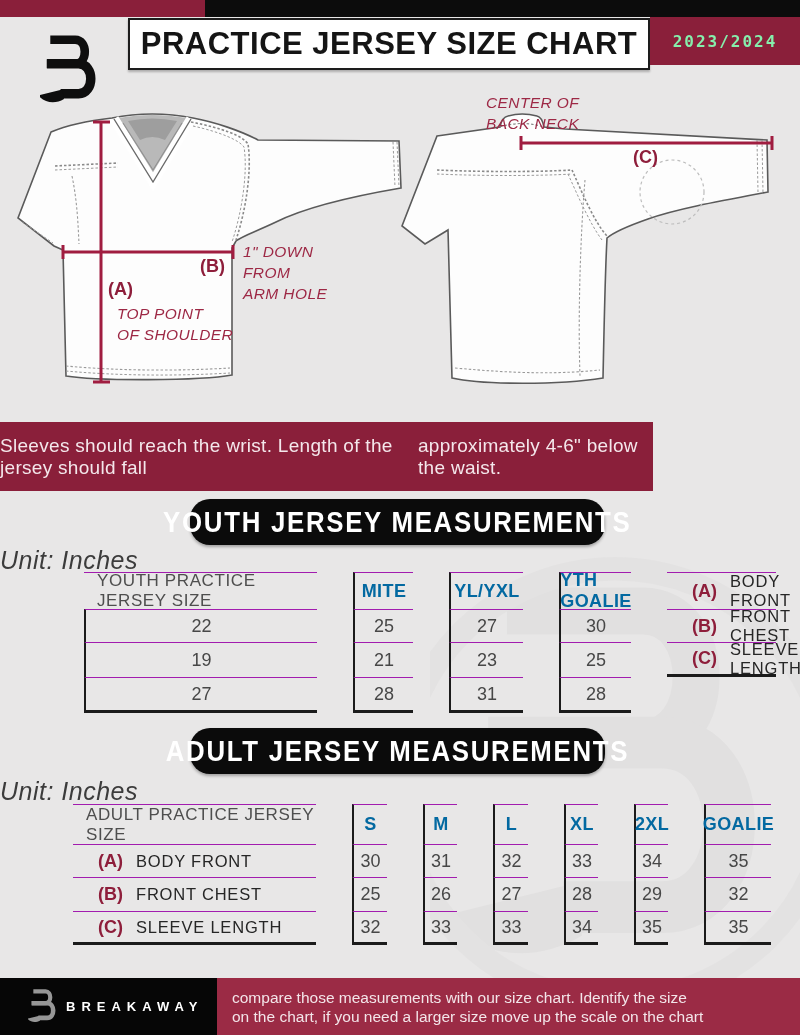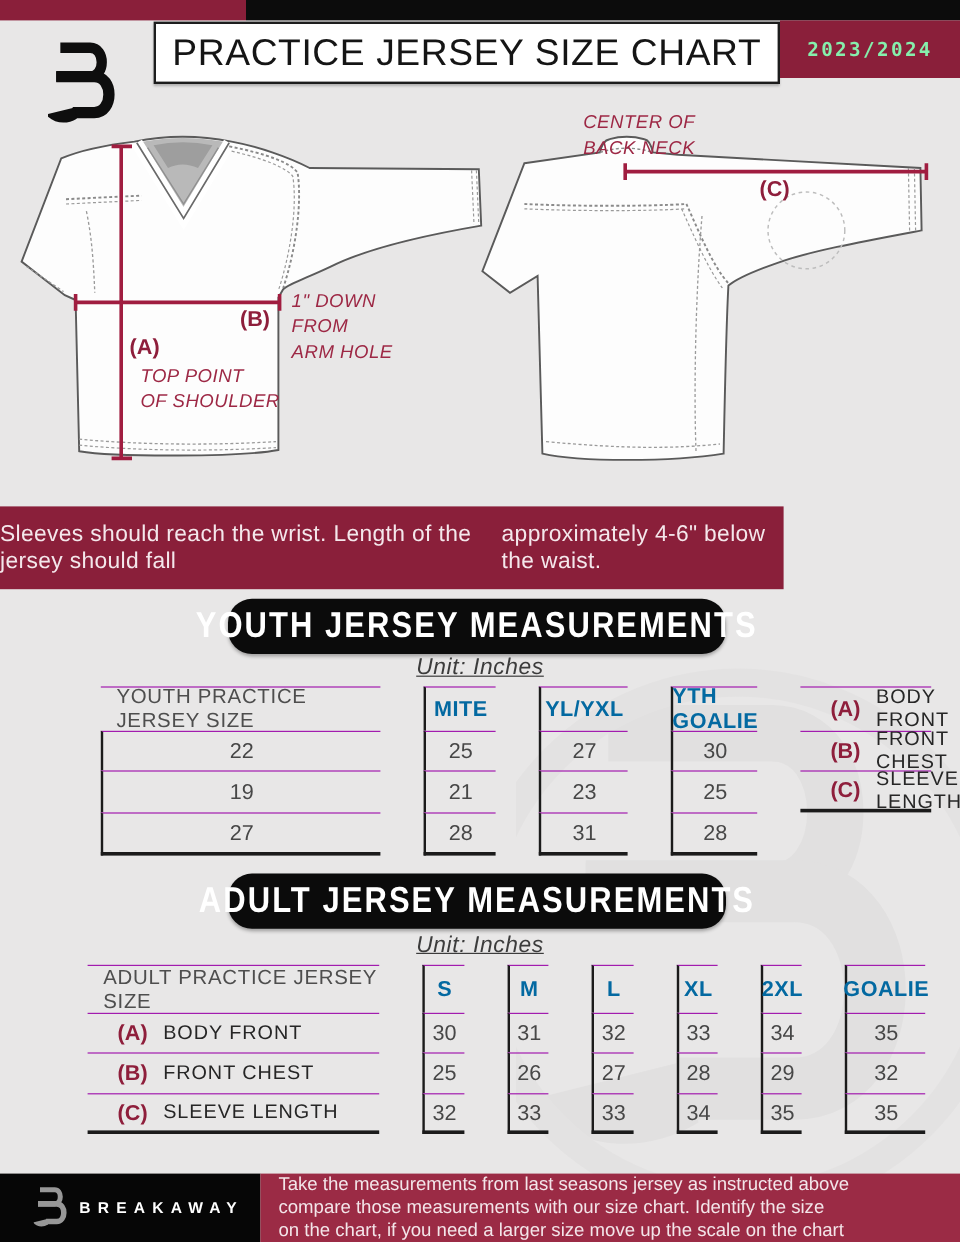--- a/index.html
+++ b/index.html
@@ -6,41 +6,41 @@
   .page{position:relative;width:800px;height:1035px;background:#E8E7E7;overflow:hidden;
         font-family:"Liberation Sans",sans-serif;margin:0 auto;}
   .abs{position:absolute;}
 
   
   .strip-maroon{left:0;top:0;width:205px;height:17px;background:#8A1F3A;}
   .strip-black{left:205px;top:0;width:595px;height:17px;background:#0C0C0C;}
   .title-box{left:128px;top:18px;width:522px;height:52px;background:#FFFFFF;
              border:2px solid #1d1d1d;box-sizing:border-box;display:flex;align-items:center;
              justify-content:center;box-shadow:0 2px 2px rgba(0,0,0,.25);}
-  .title-box h1{margin:0;font-size:31px;font-weight:normal;letter-spacing:.5px;color:#151515;white-space:nowrap;}
+  .title-box h1{margin:0;font-size:31px;font-weight:bold;letter-spacing:.5px;color:#151515;white-space:nowrap;}
   .year-box{left:650px;top:17px;width:150px;height:48px;background:#8A1F3A;display:flex;
             align-items:center;justify-content:center;}
   .year-box span{color:#86efac;font-family:"DejaVu Sans Mono",monospace;font-weight:bold;
                  font-size:16px;letter-spacing:2px;}
 
   
   .anno-key{color:#8E1E3B;font-weight:bold;font-size:18px;}
   .anno-text{color:#9D2845;font-style:italic;font-size:15.5px;line-height:21px;font-weight:500;letter-spacing:.4px;}
 
   
   .banner{left:0;top:422px;width:653px;height:69px;background:#8A1F3A;display:flex;
           flex-direction:row;align-items:center;justify-content:center;gap:3px;}
   .banner div{color:#F4E7EB;font-size:19px;letter-spacing:.3px;}
 
   
   .pill{left:190px;width:415px;height:46px;background:#0B0B0B;border-radius:20px;
         display:flex;align-items:center;justify-content:center;box-shadow:0 2px 3px rgba(0,0,0,.3);}
   .pill span{display:inline-block;transform:scaleX(.86);color:#fff;font-weight:bold;
              font-size:30px;letter-spacing:2px;white-space:nowrap;}
-  .unit{width:800px;text-align:center;font-style:italic;font-size:19px;color:#3C3C3C;letter-spacing:.5px;text-decoration:underline;}
+  .unit{width:800px;text-align:left;font-style:italic;font-size:25px;color:#3C3C3C;letter-spacing:.5px;}
 
   
   .table{display:grid;position:absolute;z-index:2;}
   .youth-table{left:48px;top:572px;width:728px;
       grid-template-columns:269px 96px 110px 108px 145px;
       grid-template-rows:37px 33px 35px 36px;}
   .adult-table{left:37px;top:804px;width:734px;
       grid-template-columns:279px 71px 70px 71px 70px 70px 103px;
       grid-template-rows:40px 33px 34px 34px;}
   .cell{border-top:1px solid #a21caf;display:flex;align-items:center;justify-content:center;box-sizing:border-box;margin-left:36px;}
@@ -261,18 +261,17 @@
     <svg style="margin-left:28px;" width="30" height="42" viewBox="0 0 70 100">
       <g stroke="#979797" fill="none">
         <path d="M12 13 H41 C56 13 56 41 41 41 H8" stroke-width="10"></path>
         <path d="M8 41 H45 C64 41 64 76 45 76 H24" stroke-width="11"></path>
       </g>
       <path d="M28 82 C18 88 6 87 -2 78 L26 71 Z" fill="#979797"></path>
     </svg>
     <span class="footer-brand">BREAKAWAY</span>
   </div>
   <div class="abs footer-maroon">
-    <div>Take the measurements from last seasons jersey as instructed above</div>
     <div>compare those measurements  with our size chart. Identify the size</div>
     <div>on the chart, if you need a larger size move up the scale on the chart</div>
   </div>
 
 </div>
 
 </body></html>

